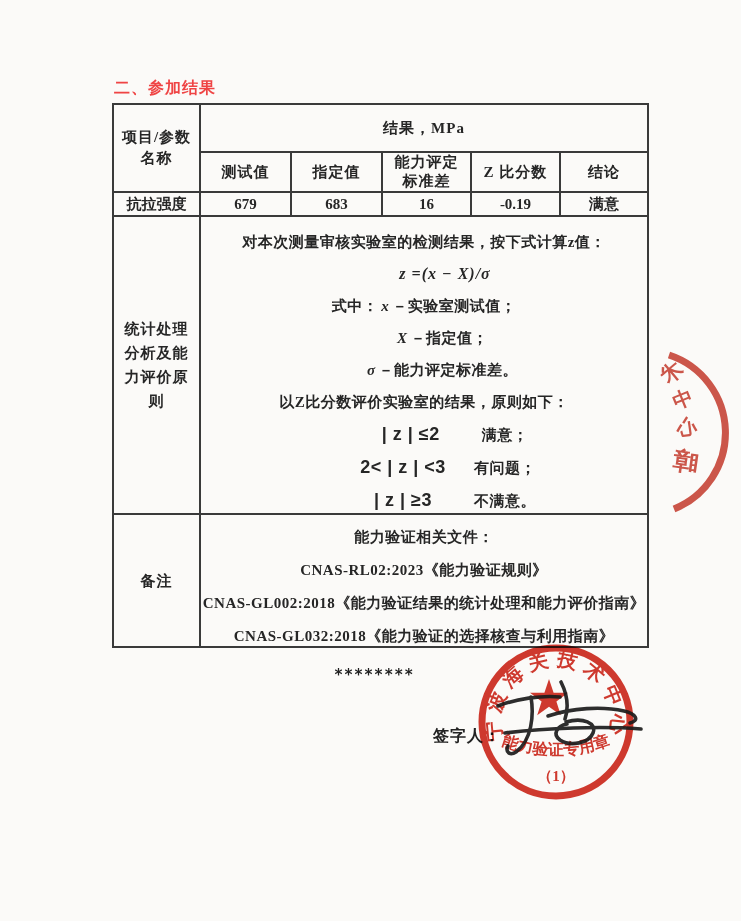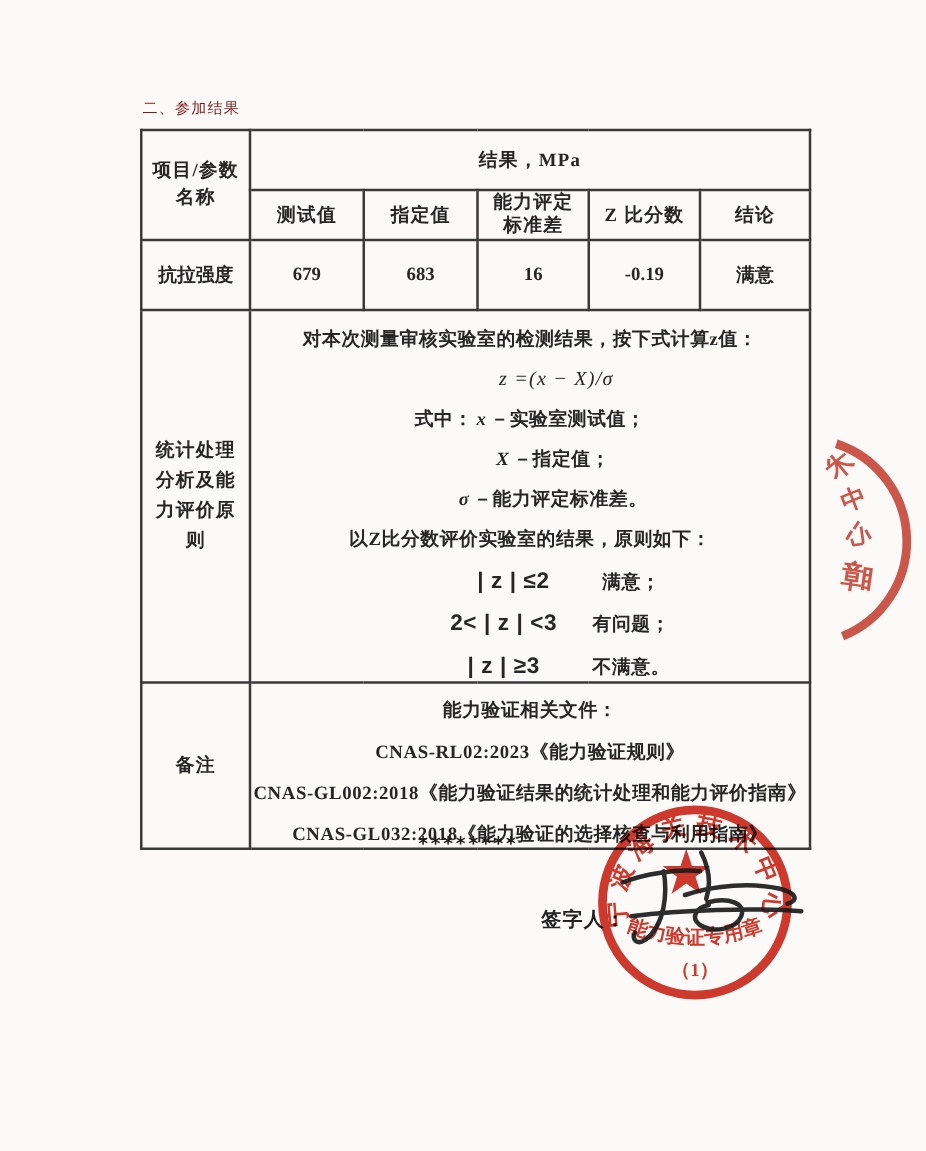--- a/index.html
+++ b/index.html
@@ -14,42 +14,42 @@
   
   .hdr{
     position:absolute;top:32px;right:101px;
     text-align:right;line-height:19px;
   }
   .hdr .date{font-size:15px;font-weight:700;letter-spacing:1px;}
   .hdr .pageno{font-size:14px;font-weight:700;letter-spacing:3px;margin-top:2px;}
   
   .sec-title{
     position:absolute;left:114px;top:78px;
-    font-size:12px;font-weight:400;letter-spacing:1px;color:#7f1d1d;
+    font-size:16px;font-weight:700;letter-spacing:1px;color:#ef4444;
   }
   
   table.results{
     position:absolute;left:112px;top:103px;
     width:535px;border-collapse:collapse;table-layout:fixed;
   }
   table.results td{
     border:2px solid #3a3a3a;
     text-align:center;vertical-align:middle;
     font-size:15px;color:#262626;
     padding:0;
   }
   td.hcell{font-weight:700;letter-spacing:1px;}
   td.vcell{font-weight:600;}
   .param-head{line-height:21px;}
   .stats-label div, .remark-label div{width:64px;margin:0 auto;line-height:24px;font-weight:700;letter-spacing:1px;}
   td.bigcell{vertical-align:top;text-align:left;}
   .stats-cell{padding:0 6px 0 8px;}
   .stats-cell .ln{line-height:20px;margin-top:12px;font-weight:600;letter-spacing:0.5px;}
   .stats-cell .formula{
-    padding-left:42px;font-style:italic;font-weight:400;font-size:16px;
+    padding-left:42px;font-style:italic;font-weight:700;font-size:16px;
     font-family:"Liberation Serif","DejaVu Serif",serif;letter-spacing:1px;
   }
   .stats-cell .indent{padding-left:34px;}
   .stats-cell .crit{padding-left:34px;}
   .crit .cond{display:inline-block;width:114px;text-align:center;font-family:"Liberation Sans","DejaVu Sans",sans-serif;font-size:18px;}
   .crit .res{margin-left:14px;}
   .var{font-style:italic;font-family:"Liberation Serif","DejaVu Serif",serif;padding:0 3px;}
   .remarks-cell{padding:0 6px 0 8px;font-family:Liberation Serif, serif;}
   .remarks-cell .ln{line-height:20px;margin-top:13px;font-weight:600;letter-spacing:0.5px;}
   .remarks-cell .ln:first-child{margin-top:12px;}
@@ -92,21 +92,21 @@
       <td rowspan="2" class="hcell param-head">项目/参数 名称</td>
       <td colspan="5" class="hcell">结果，MPa</td>
     </tr>
     <tr style="height:40px">
       <td class="hcell">测试值</td>
       <td class="hcell">指定值</td>
       <td class="hcell" style="line-height:19px;padding:0 10px;">能力评定 标准差</td>
       <td class="hcell">Z 比分数</td>
       <td class="hcell">结论</td>
     </tr>
-    <tr style="height:56px">
+    <tr style="height:24px">
       <td class="vcell">抗拉强度</td>
       <td class="vcell">679</td>
       <td class="vcell">683</td>
       <td class="vcell">16</td>
       <td class="vcell">-0.19</td>
       <td class="vcell">满意</td>
     </tr>
     <tr style="height:298px">
       <td class="stats-label">
         <div>统计处理分析及能力评价原则</div>

